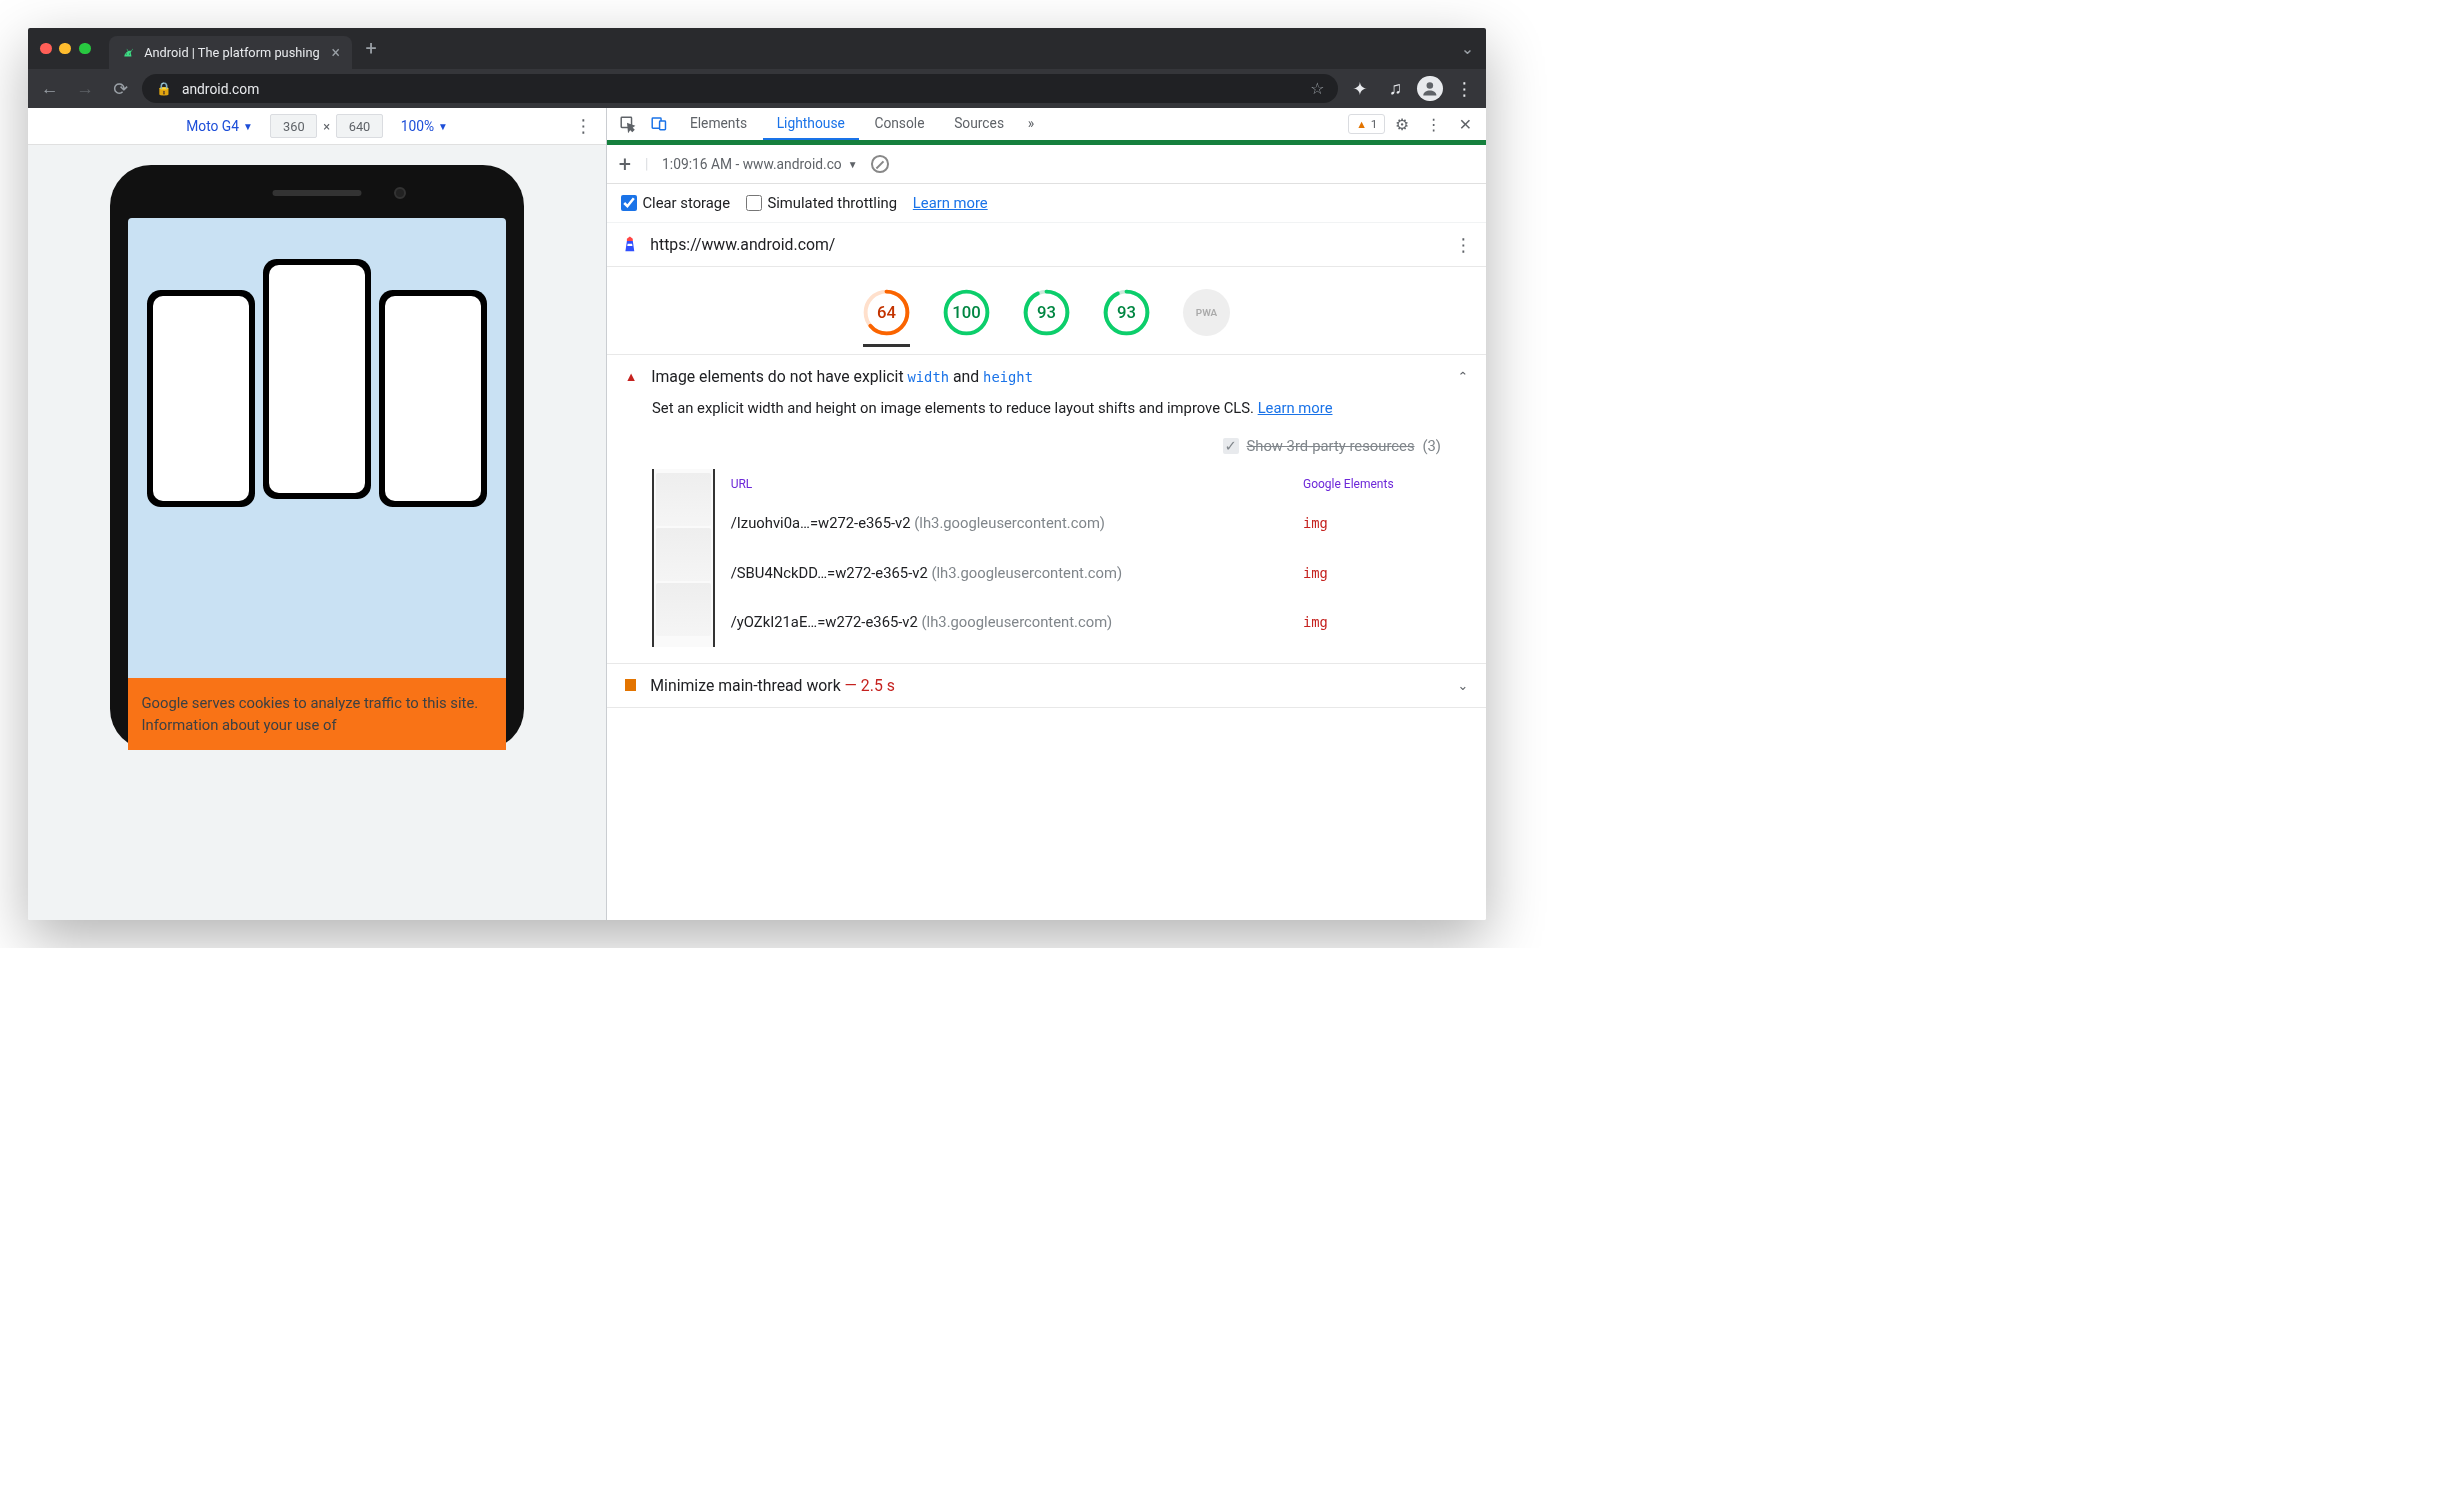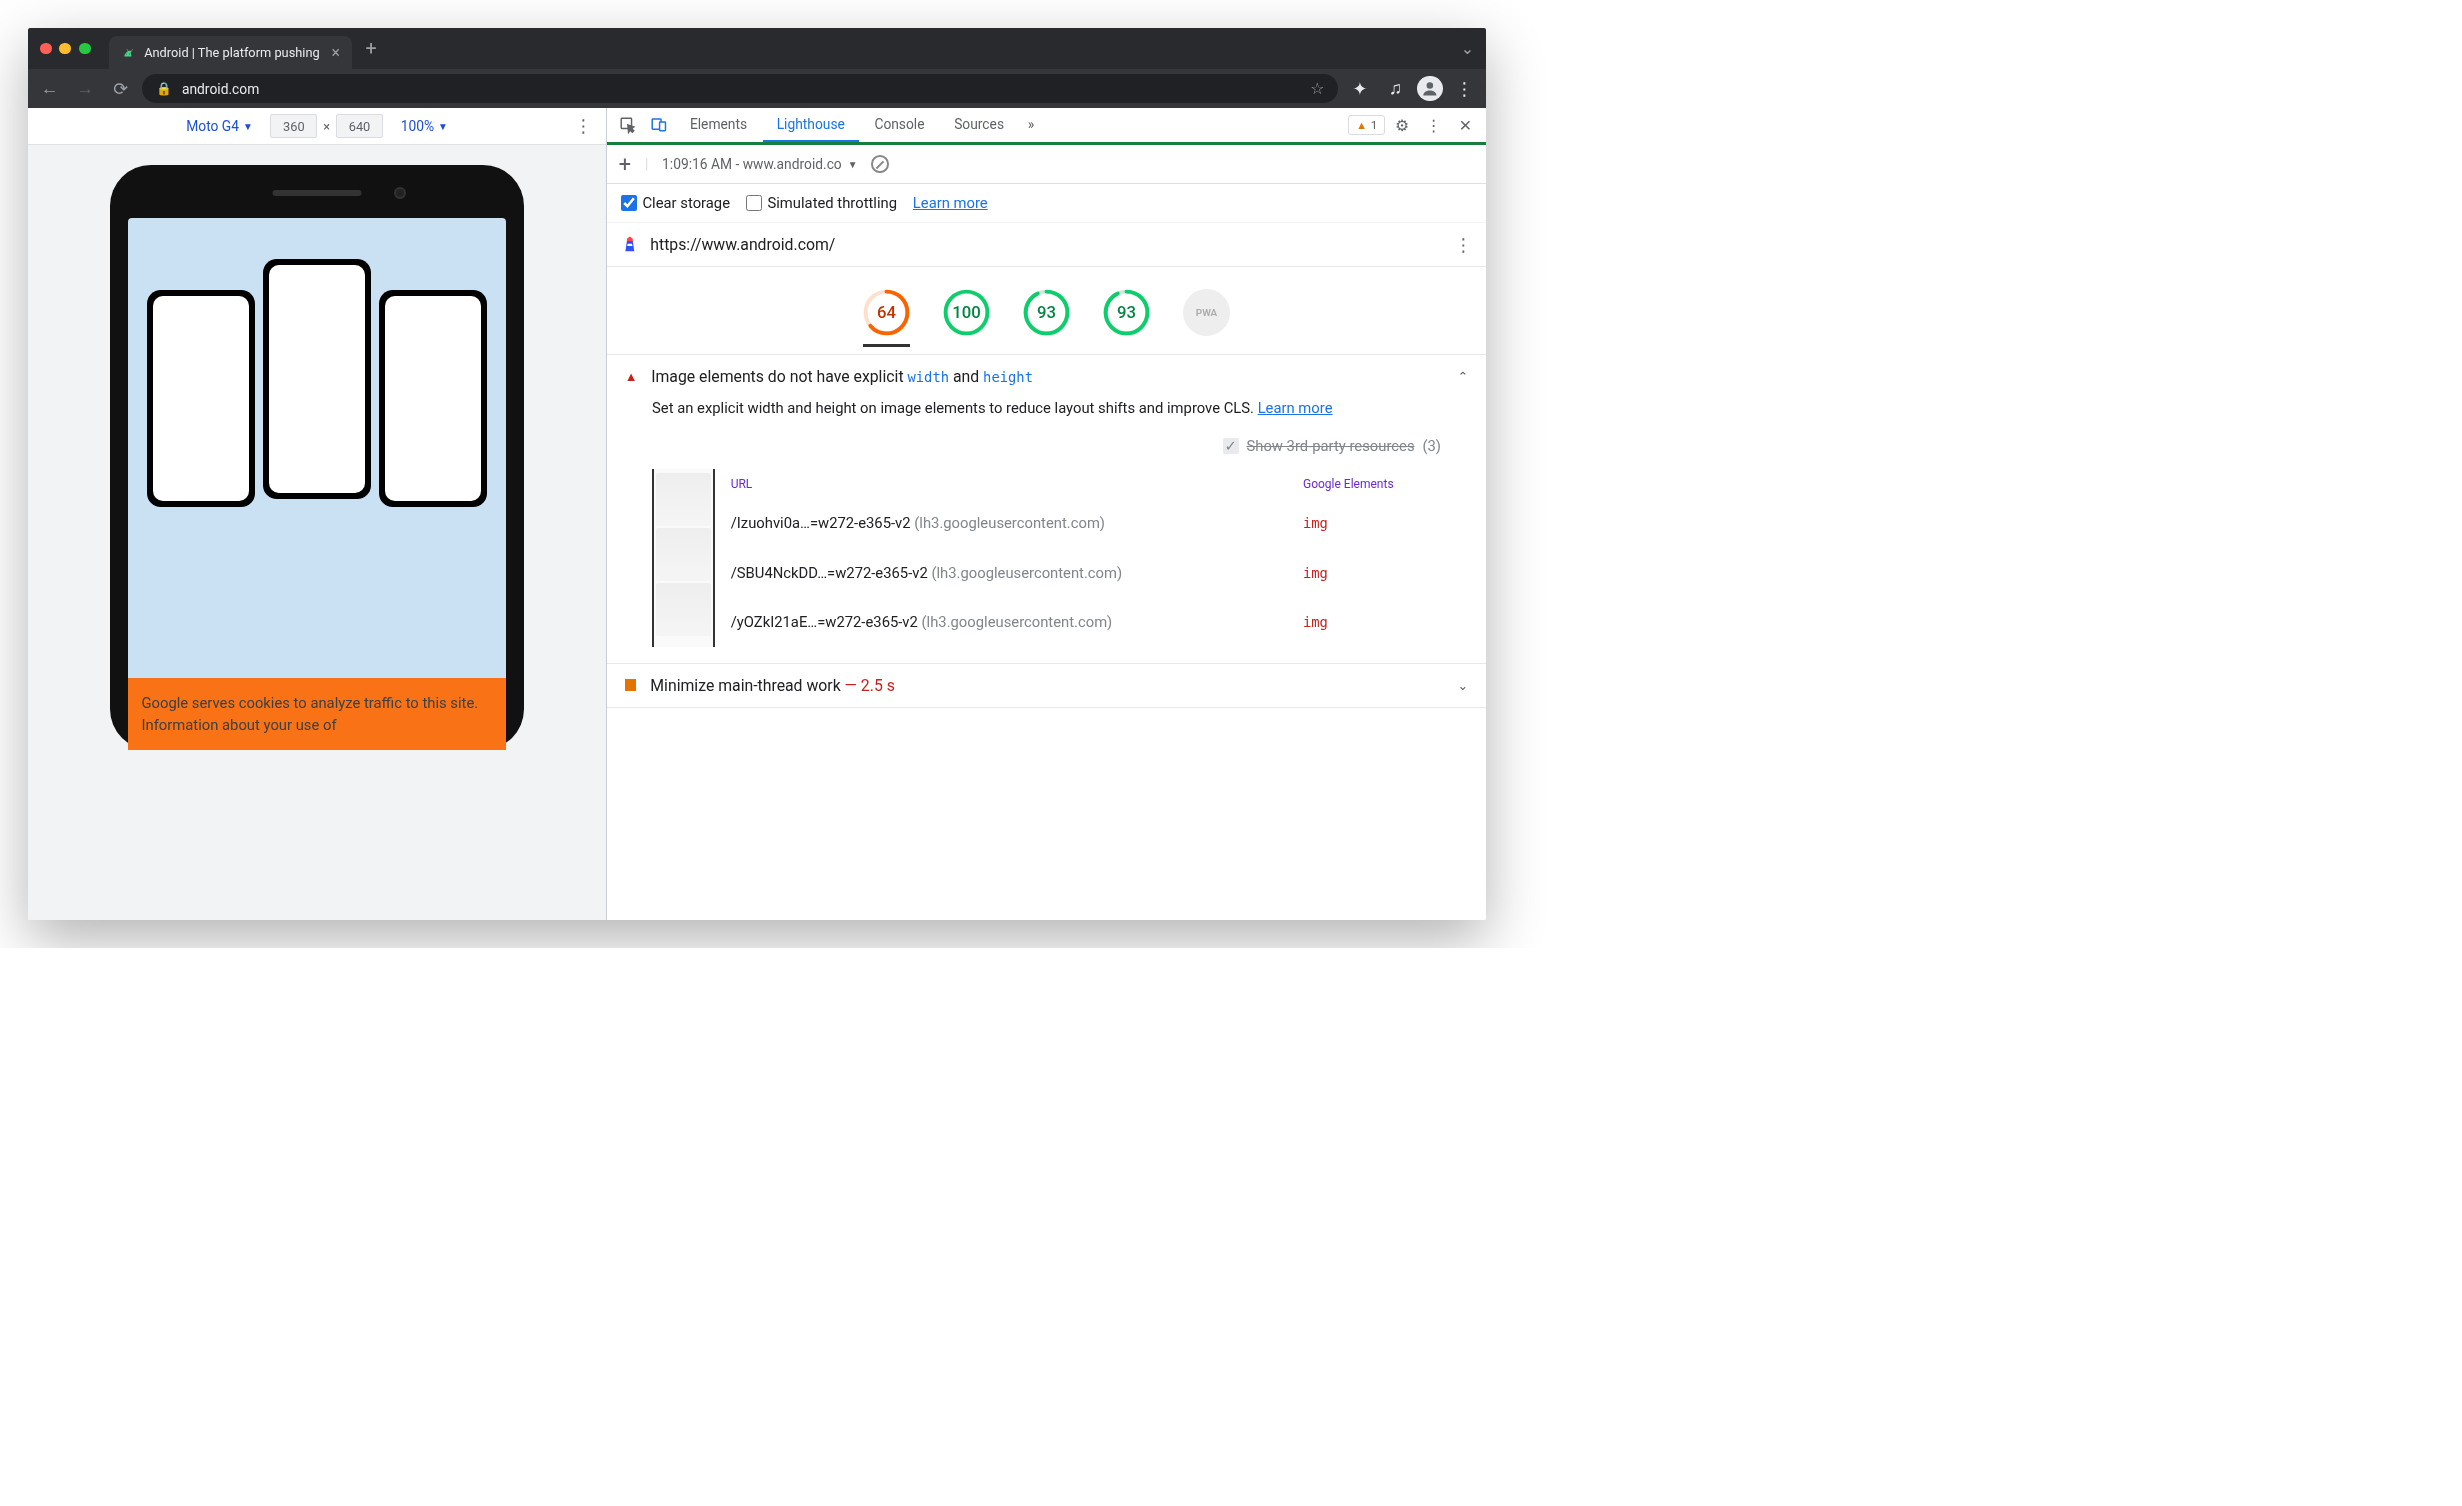--- a/index.html
+++ b/index.html
@@ -38,21 +38,21 @@
 .phone { width: 414px; background: #111; border-radius: 41px; padding: 53px 17.7px 0 17.7px; position: relative; }
 .speaker { position: absolute; top: 25.6px; left: 50%; transform: translateX(-50%); width: 89px; height: 5.9px; background: #333; border-radius: 3px; }
 .camera { position: absolute; top: 22.7px; right: 118px; width: 11.8px; height: 11.8px; background: #222; border: 2px solid #333; border-radius: 50%; }
 .screen { background: #c9e1f3; border-radius: 3.9px 3.9px 0 0; height: 532px; overflow: hidden; padding: 29.6px 9.9px 0 9.9px; display: flex; justify-content: center; gap: 7.9px; position: relative; }
 .minip { background: #000; border-radius: 13.8px; padding: 5.9px; flex-shrink: 0; }
 .minip.sm { width: 108px; height: 217px; margin-top: 43px; }
 .minip.lg { width: 108px; height: 240px; margin-top: 11.8px; }
 .minis { background: #fff; border-radius: 9.9px; width: 100%; height: 100%; overflow: hidden; font-size: 4.9px; }
 .cookie { position: absolute; bottom: 0; left: 17.7px; right: 17.7px; background: #f97316; padding: 13.8px; font-size: 14.8px; color: #3c4043; line-height: 1.5; }
 .right { flex: 1; display: flex; flex-direction: column; background: #fff; min-width: 0; }
-.dtabs { height: 37px; display: flex; align-items: center; border-bottom: 3px solid #15803d; padding: 0 5.9px; gap: 2px; }
+.dtabs { height: 37px; display: flex; align-items: center; border-bottom: 5px solid #15803d; padding: 0 5.9px; gap: 2px; }
 .dtab-icon { width: 29.6px; height: 29.6px; display: flex; align-items: center; justify-content: center; cursor: pointer; color: #5f6368; }
 .dtab-icon.active { color: #1a73e8; }
 .dtab { padding: 0 13.8px; height: 100%; display: flex; align-items: center; font-size: 13.8px; color: #5f6368; cursor: pointer; border-bottom: 2px solid transparent; }
 .dtab.active { color: #1a73e8; border-bottom-color: #1a73e8; }
 .dtabs .spacer { flex: 1; }
 .warnbadge { display: flex; align-items: center; gap: 3.9px; border: 1px solid #dadce0; border-radius: 3px; padding: 2px 6.9px; font-size: 11.8px; color: #5f6368; }
 .warnbadge .wt { color: #e37400; font-size: 10.8px; }
 .dtabs .ricon2 { width: 29.6px; color: #5f6368; font-size: 15.8px; text-align: center; cursor: pointer; }
 .lhbar { height: 39px; border-bottom: 1px solid #e0e0e0; display: flex; align-items: center; padding: 0 11.8px; gap: 13.8px; font-size: 13.8px; color: #5f6368; }
 .lhbar .plus { font-size: 21.7px; color: #5f6368; cursor: pointer; }

